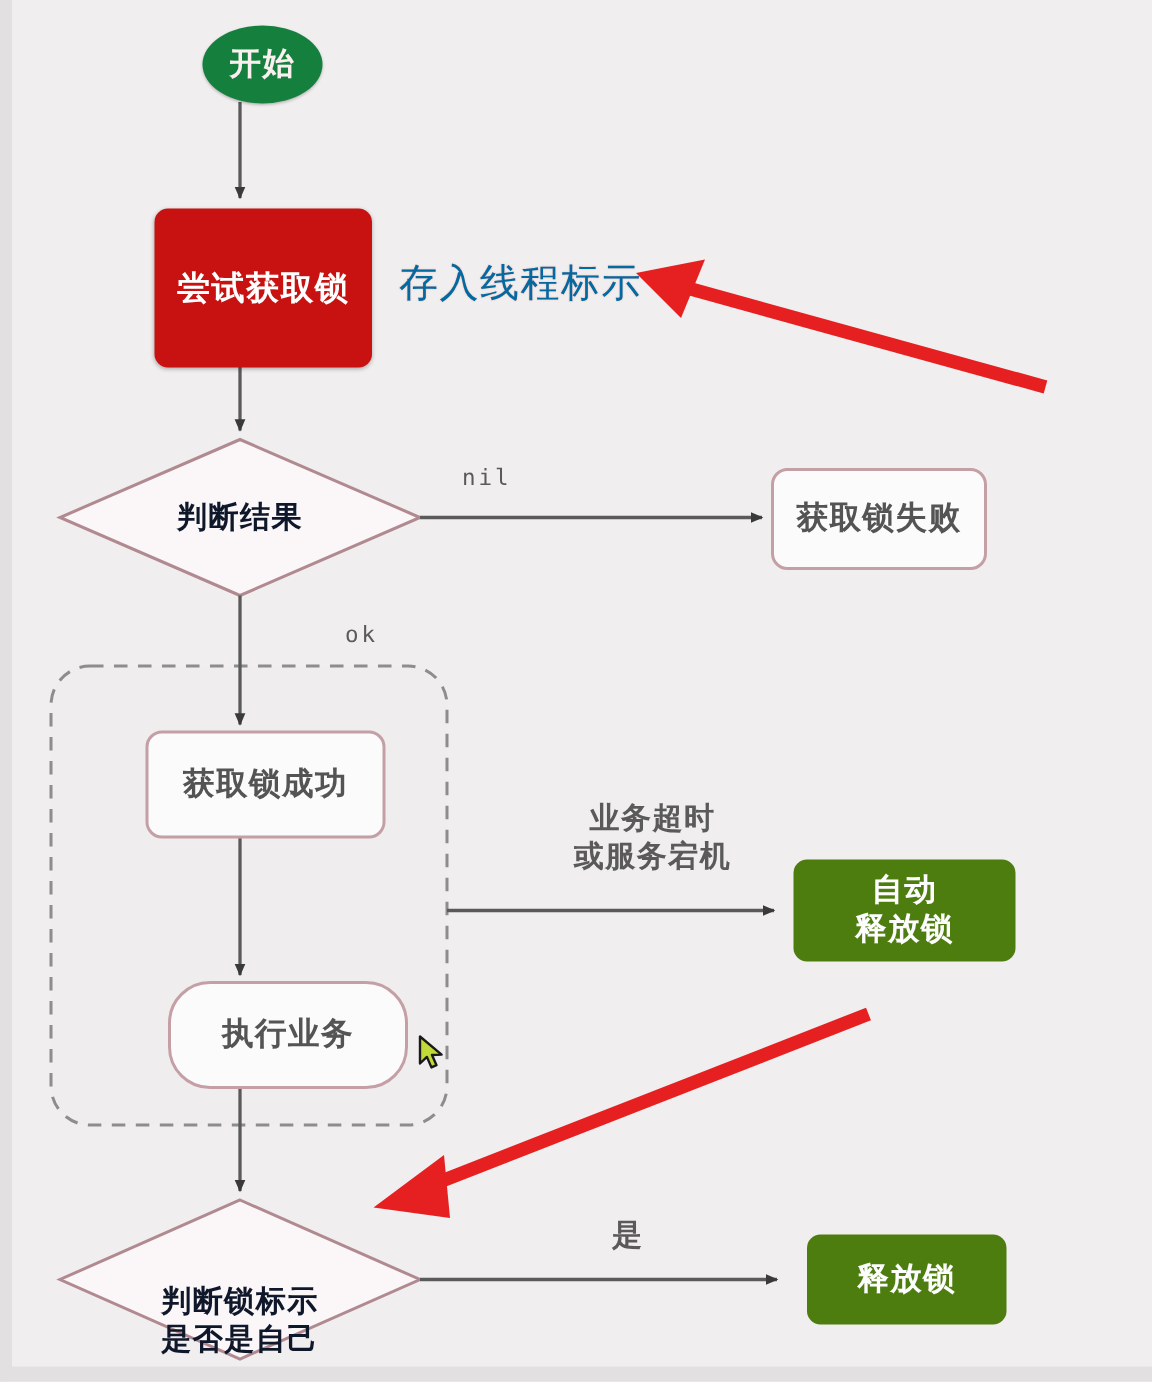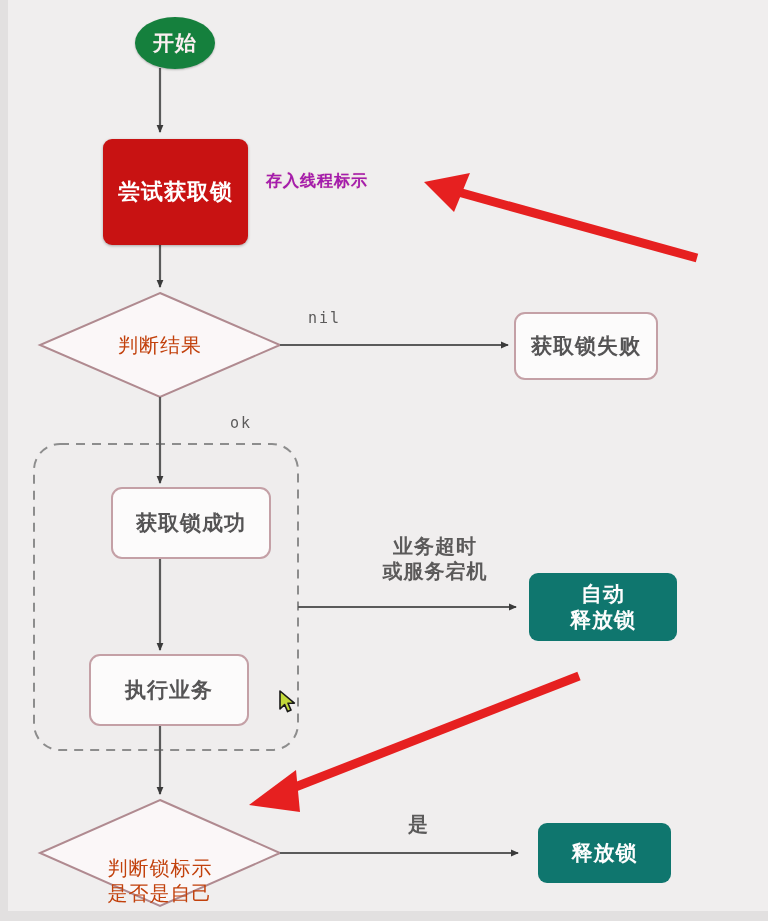--- a/index.html
+++ b/index.html
@@ -61,35 +61,35 @@
     border-radius: 11px;
     background: #fcfbfb;
     border: 2px solid #c4a0a6;
     color: #555455;
     font-size: 21px;
     font-weight: 700;
     letter-spacing: 1px;
   }
   .node-gray {
     border-radius: 9px;
-    background: #0f766e;
+    background: #4d7c0f;
     color: #fdfdfd;
     font-size: 21px;
     font-weight: 700;
     letter-spacing: 1px;
   }
   .node-diamond-label {
     position: absolute;
     display: flex;
     align-items: center;
     justify-content: center;
     text-align: center;
-    color: #c2410c;
+    color: #0f172a;
     font-size: 20px;
-    font-weight: 400;
+    font-weight: 700;
     white-space: pre-line;
     line-height: 1.25;
     letter-spacing: 1px;
     z-index: 3;
   }
   .edge-label {
     position: absolute;
     color: #5b5a5a;
     font-size: 20px;
     font-weight: 700;
@@ -100,23 +100,23 @@
     z-index: 3;
   }
   .edge-label.mono {
     font-family: "DejaVu Sans Mono", "Liberation Mono", monospace;
     font-weight: 500;
     font-size: 15px;
     letter-spacing: 2px;
   }
   .annotation {
     position: absolute;
-    color: #a21caf;
-    font-size: 16px;
-    font-weight: 700;
+    color: #0369a1;
+    font-size: 26px;
+    font-weight: 400;
     letter-spacing: 1px;
     z-index: 4;
     text-shadow: 0 0 1px rgba(224,32,32,0.35);
   }
   #cursor {
     position: absolute;
     z-index: 8;
     pointer-events: none;
   }
 </style>
@@ -166,23 +166,23 @@
   </svg>
 
   <div class="node node-start" style="left:127px; top:17px; width:80px; height:52px;">开始</div>
 
   <div class="node node-red" style="left:95px; top:139px; width:145px; height:106px;">尝试获取锁</div>
 
   <div class="node-diamond-label" style="left:72px; top:330px; width:160px; height:30px;">判断结果</div>
 
   <div class="node node-box" style="left:506px; top:312px; width:144px; height:68px;">获取锁失败</div>
 
-  <div class="node node-box" style="left:103px; top:487px; width:160px; height:72px;">获取锁成功</div>
-
-  <div class="node node-box" style="left:81px; top:654px; width:160px; height:72px;">执行业务</div>
+  <div class="node node-box" style="left:89px; top:487px; width:160px; height:72px;">获取锁成功</div>
+
+  <div class="node node-box" style="left:104px; top:654px; width:160px; height:72px;border-radius:28px;">执行业务</div>
 
   <div class="node node-gray" style="left:521px; top:573px; width:148px; height:68px;">自动
 释放锁</div>
 
   <div class="node-diamond-label" style="left:72px; top:848px; width:160px; height:66px;">判断锁标示
 是否是自己</div>
 
   <div class="node node-gray" style="left:530px; top:823px; width:133px; height:60px;">释放锁</div>
 
   <div class="edge-label mono" style="left:300px; top:309px;">nil</div>

